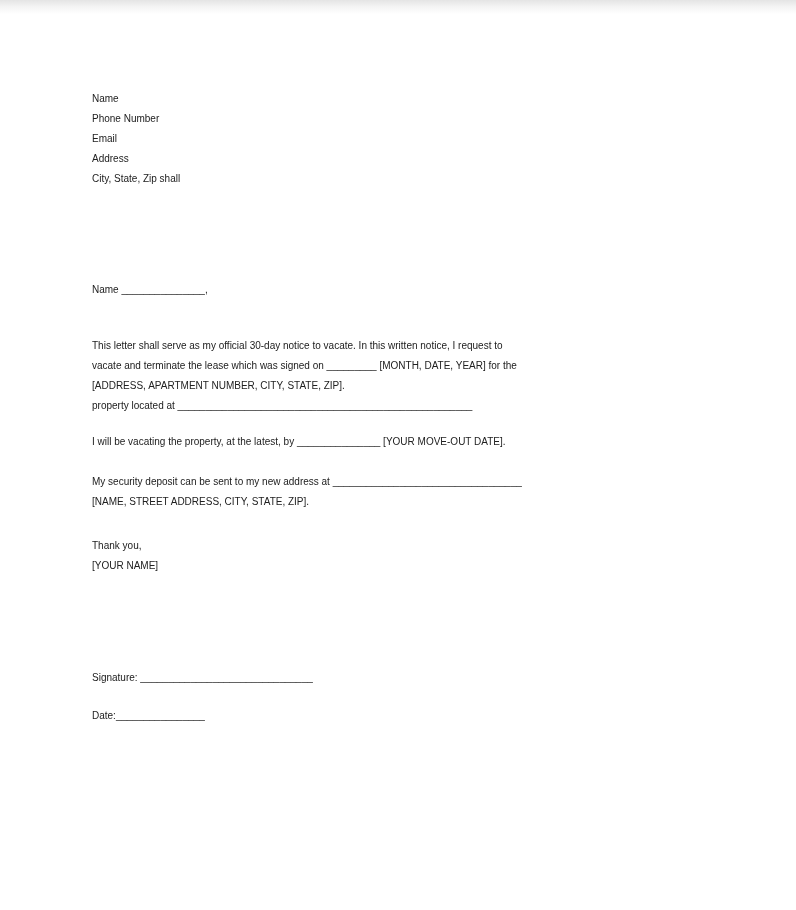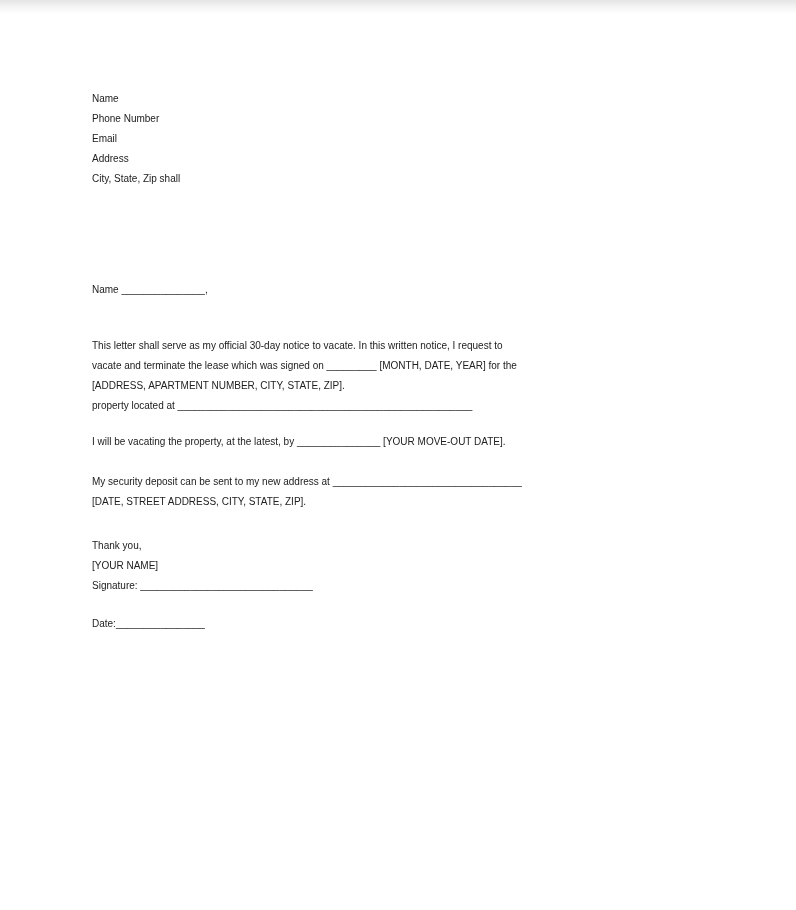--- a/index.html
+++ b/index.html
@@ -33,21 +33,21 @@
     color: #212121;
   }
   .line {
     white-space: pre;
   }
   .salutation   { margin-top: 91px; }
   .para-notice  { margin-top: 36px; }
   .para-moveout { margin-top: 16px; }
   .para-deposit { margin-top: 20px; }
   .closing      { margin-top: 24px; }
-  .signature-row { }
+  .signature-row { margin-top: 92px; }
   .date-row      { margin-top: 18px; }
 </style>
 </head>
 <body>
 
 <div class="page">
   <div class="page-top-shadow"></div>
 
   <div class="content">
 
@@ -67,21 +67,21 @@
       <div class="line">[ADDRESS, APARTMENT NUMBER, CITY, STATE, ZIP].</div>
       <div class="line">property located at _____________________________________________________</div>
     </div>
 
     <div class="para para-moveout">
       <div class="line">I will be vacating the property, at the latest, by _______________ [YOUR MOVE-OUT DATE].</div>
     </div>
 
     <div class="para para-deposit">
       <div class="line">My security deposit can be sent to my new address at __________________________________</div>
-      <div class="line">[DATE, STREET ADDRESS, CITY, STATE, ZIP].</div>
+      <div class="line">[NAME, STREET ADDRESS, CITY, STATE, ZIP].</div>
     </div>
 
     <div class="closing">
       <div class="line">Thank you,</div>
       <div class="line">[YOUR NAME]</div>
     </div>
 
     <div class="line signature-row">Signature: _______________________________</div>
 
     <div class="line date-row">Date:________________</div>

